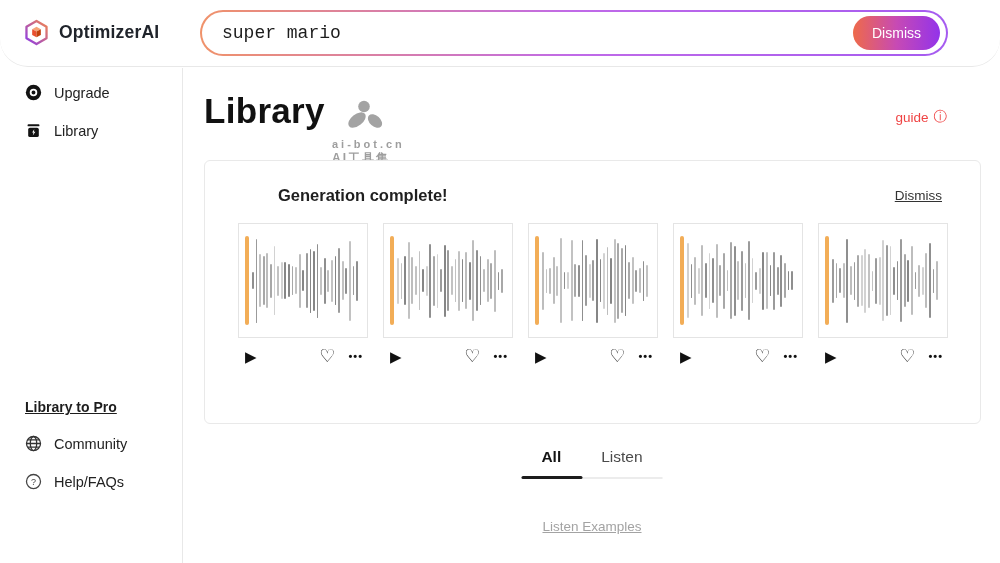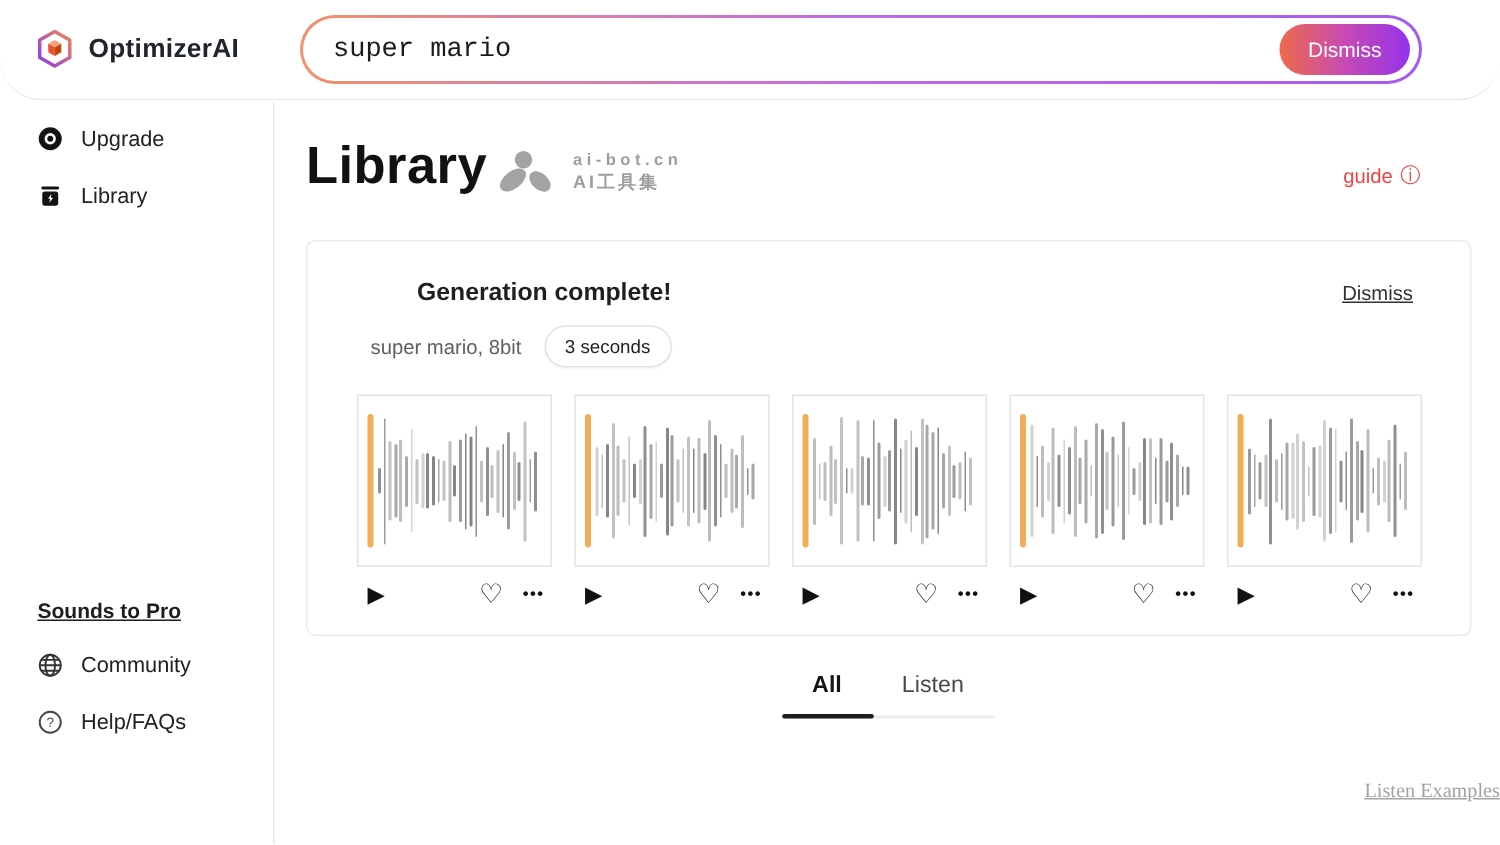--- a/index.html
+++ b/index.html
@@ -29,21 +29,21 @@
   .side-item { position:absolute; left:25px; display:flex; align-items:center; gap:12px;
                font-size:14.5px; color:#222; cursor:pointer; }
   .side-item svg { flex:0 0 auto; }
   .upgrade { position:absolute; left:25px; top:331px; font-size:14px; font-weight:700;
              color:#1d1d1d; text-decoration:underline; cursor:pointer; }
   
   .main { position:absolute; top:68px; left:184px; right:0; bottom:0; background:#fff; }
   .page-title { position:absolute; left:20px; top:23px; font-size:35px; font-weight:700;
                 color:#111; letter-spacing:.3px; }
   .watermark { position:absolute; left:148px; top:32px; display:flex; align-items:center;
-               gap:8px; color:#9e9e9e; }
+               gap:8px; color:#9e9e9e;flex-direction:column; }
   .wm-text .l1 { font-size:11px; font-weight:700; letter-spacing:3px; color:#9e9e9e; }
   .wm-text .l2 { font-size:12px; font-weight:700; letter-spacing:2px; color:#9e9e9e; }
   .guide { position:absolute; right:53px; top:40px; font-size:13.5px; color:#ef4444;
            display:flex; gap:5px; align-items:center; cursor:pointer; }
   
   .card { position:absolute; left:20px; right:19px; top:92px; height:264px;
           border:1px solid #e9e9e9; border-radius:6px; background:#fff; }
   .card-head { display:flex; justify-content:space-between; align-items:center;
                margin:25px 38px 0 33px; }
   .card-title { font-size:16.5px; font-weight:700; color:#1f1f1f;margin-left:40px; }
@@ -71,22 +71,22 @@
   .tabs { position:absolute; top:380px; left:0; right:0; display:flex;
           justify-content:center; gap:40px; }
   .tab { font-size:15.5px; color:#4a4a4a; cursor:pointer; padding-bottom:10px; }
   .tab.active { font-weight:700; color:#141414; }
   .tab-track { position:absolute; top:409px; left:50%; transform:translateX(-50%);
                width:141px; height:2px; background:#ececec; }
   .tab-track .ink { position:absolute; left:0; top:-1px; width:61px; height:3px;
                     background:#1c1c1c; border-radius:2px; }
   .empty-text { position:absolute; top:427px; left:0; right:0; text-align:center;
                 font-size:14.5px; color:#bdbdbd; }
-  .examples-link { position:absolute; top:451px; left:0; right:0; text-align:right;
-                   font-size:13.5px; color:#a3a3a3;font-family:Liberation Serif, serif; }
+  .examples-link { position:absolute; top:451px; left:0; right:0; text-align:center;
+                   font-size:13.5px; color:#a3a3a3; }
   .examples-link span { text-decoration:underline; cursor:pointer; }
 </style>
 </head>
 <body>
 
 <div class="header">
   <div class="brand">
     <svg width="27" height="27" viewBox="0 0 28 28">
       <defs>
         <linearGradient id="hexg" x1="1" y1="0" x2="0" y2="1">
@@ -117,21 +117,21 @@
   </div>
   <div class="side-item" style="top:54px">
     <svg width="17" height="17" viewBox="0 0 16 16">
       <rect x="2.4" y="2.2" width="11.2" height="1.9" rx="0.9" fill="#131313"></rect>
       <rect x="3" y="5.4" width="10" height="8.8" rx="1.6" fill="#131313"></rect>
       <path d="M8.7 6.8 L6.7 9.9 H8 L7.3 12.6 L9.8 9.2 H8.4 Z" fill="#fff"></path>
     </svg>
     <span>Library</span>
   </div>
 
-  <div class="upgrade">Sounds to Pro</div>
+  <div class="upgrade">Library to Pro</div>
 
   <div class="side-item" style="top:367px">
     <svg width="17" height="17" viewBox="0 0 16 16" fill="none" stroke="#333" stroke-width="1.2">
       <circle cx="8" cy="8" r="6.6"></circle>
       <ellipse cx="8" cy="8" rx="3" ry="6.6"></ellipse>
       <path d="M1.6 8 H14.4 M2.6 4.6 H13.4 M2.6 11.4 H13.4"></path>
     </svg>
     <span>Community</span>
   </div>
   <div class="side-item" style="top:405px">
@@ -160,24 +160,20 @@
 
   <div class="guide">
     <span>guide</span>
     <span>ⓘ</span>
   </div>
 
   <div class="card">
     <div class="card-head">
       <span class="card-title">Generation complete!</span>
       <span class="dismiss">Dismiss</span>
-    </div>
-    <div class="card-sub">
-      <span class="prompt-summary">super mario, 8bit</span>
-      <span class="duration-badge">3 seconds</span>
     </div>
     <div class="tiles">
         <div class="tile">
           <span class="playhead" style="background: rgb(242, 173, 87);"></span>
           <div class="wave">
             <span class="wbar" style="height: 17px; background: rgb(143, 143, 143);"></span>
             <span class="wbar" style="height: 84px; background: rgb(155, 155, 155);"></span>
             <span class="wbar" style="height: 53px; background: rgb(194, 194, 194);"></span>
             <span class="wbar" style="height: 49px; background: rgb(168, 168, 168);"></span>
             <span class="wbar" style="height: 55px; background: rgb(189, 189, 189);"></span>

